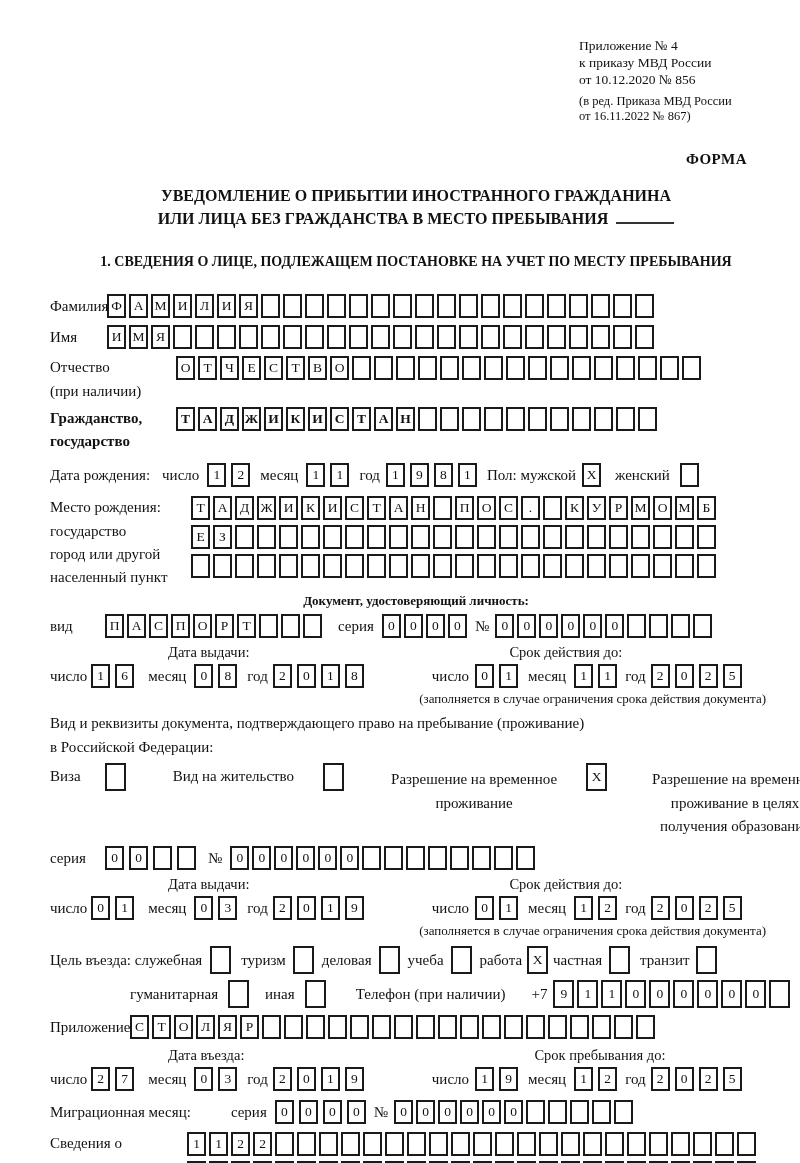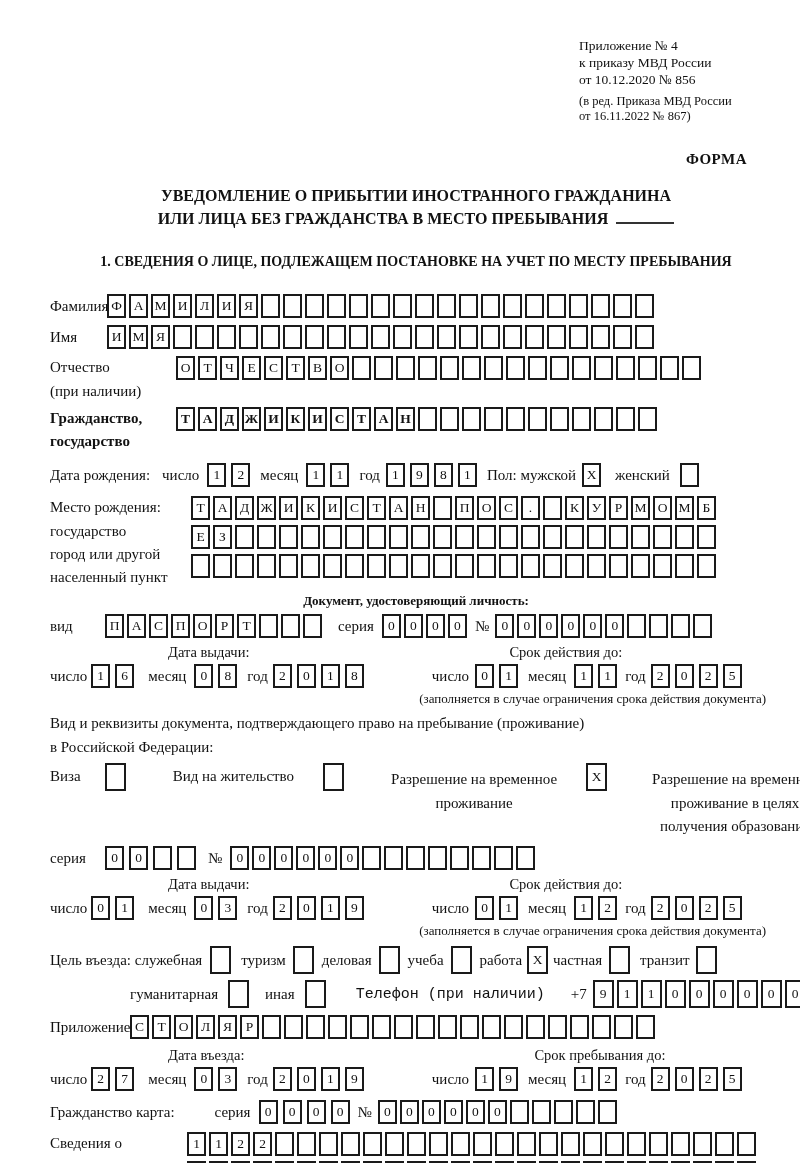--- a/index.html
+++ b/index.html
@@ -524,21 +524,21 @@
 
   <div class="row cb" style="margin-top:6px;">
     <span class="lbl" style="margin-left:80px;">гуманитарная</span>
     <span class="cells" style="margin-left:10px;">
         <span class="cell"></span>
       </span>
     <span class="lbl" style="margin:0 10px 0 16px;">иная</span>
     <span class="cells">
         <span class="cell"></span>
       </span>
-    <span class="lbl" style="margin:0 0 0 30px;font-family:Liberation Mono, monospace;">Телефон (при наличии)</span>
+    <span class="lbl" style="margin:0 0 0 30px;">Телефон (при наличии)</span>
     <span class="lbl" style="margin:0 6px 0 26px;">+7</span>
     <span class="cells">
         <span class="cell">9</span>
         <span class="cell">1</span>
         <span class="cell">1</span>
         <span class="cell">0</span>
         <span class="cell">0</span>
         <span class="cell">0</span>
         <span class="cell">0</span>
         <span class="cell">0</span>
@@ -613,21 +613,21 @@
     <span class="lbl" style="margin:0 5px 0 8px;">год</span>
     <span class="dcells">
         <span class="cell">2</span>
         <span class="cell">0</span>
         <span class="cell">2</span>
         <span class="cell">5</span>
       </span>
   </div>
 
   <div class="row" style="margin-top:9px;">
-    <span class="lbl">Гражданство карта:</span>
+    <span class="lbl">Миграционная месяц:</span>
     <span class="lbl" style="margin:0 8px 0 40px;">серия</span>
     <span class="dcells">
         <span class="cell">0</span>
         <span class="cell">0</span>
         <span class="cell">0</span>
         <span class="cell">0</span>
       </span>
     <span class="lbl" style="margin:0 6px 0 8px;">№</span>
     <span class="cells">
         <span class="cell">0</span>

